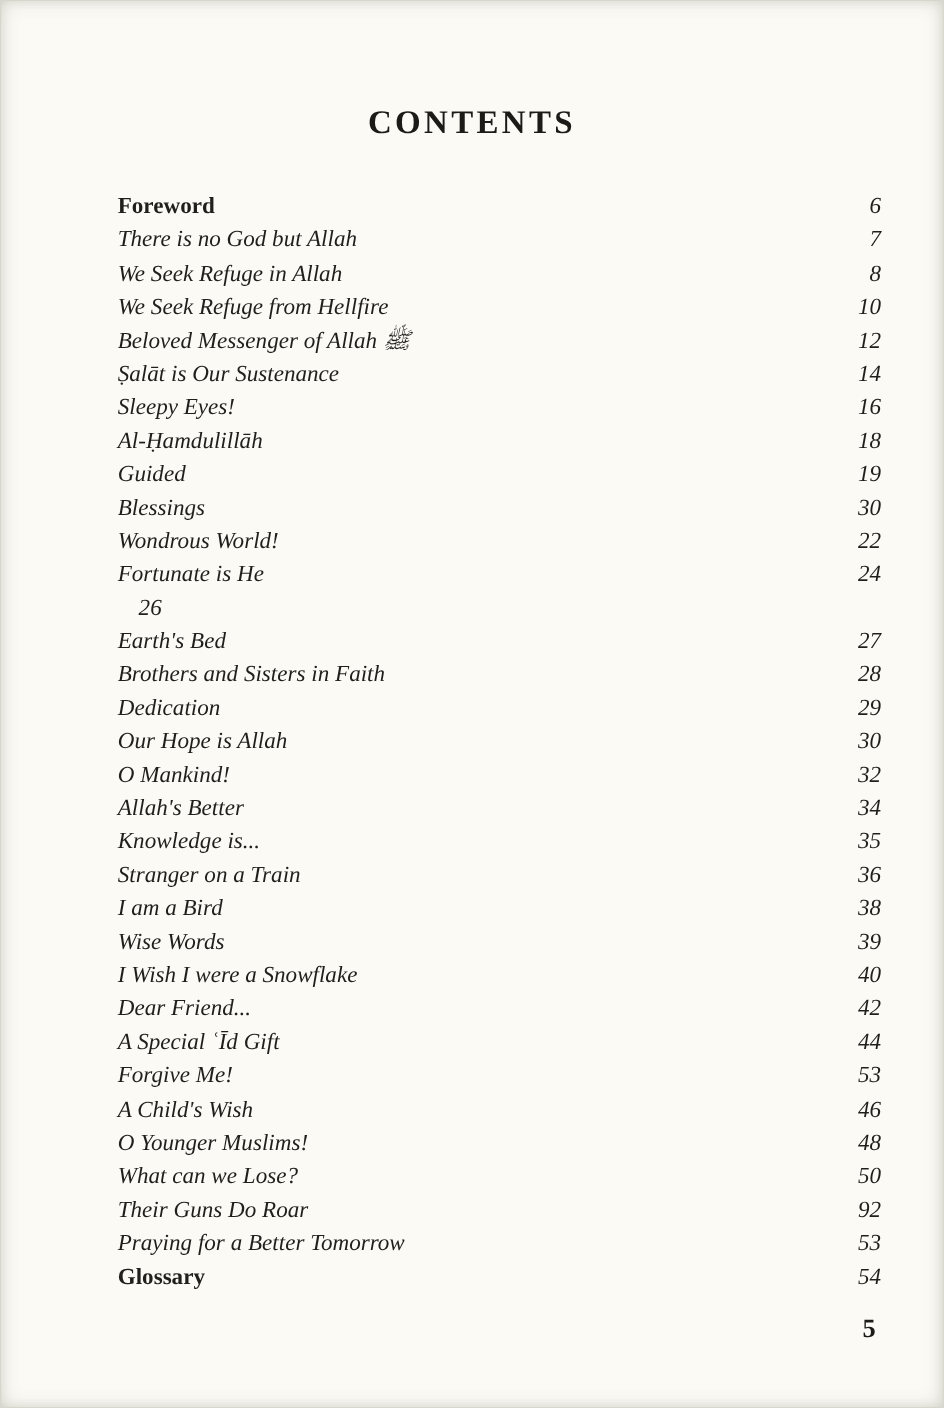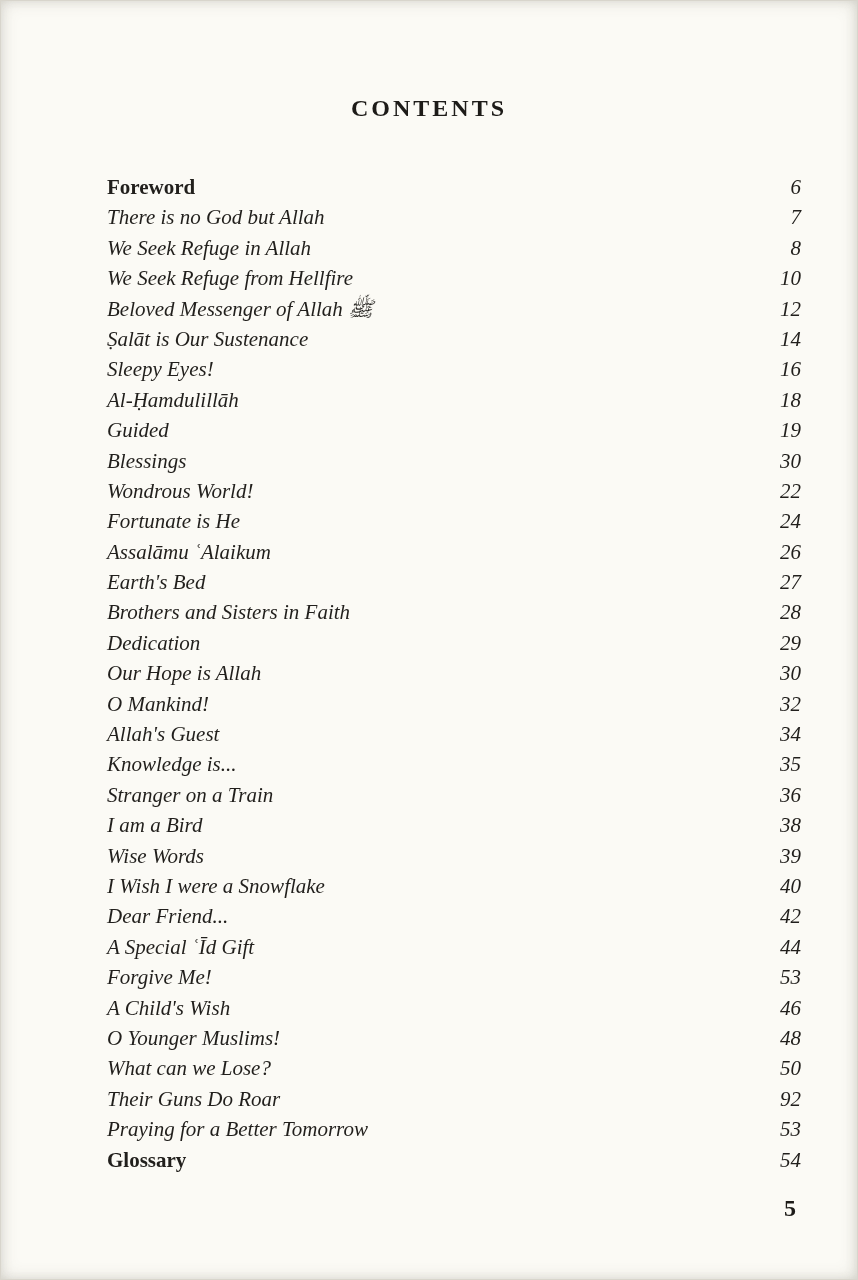--- a/index.html
+++ b/index.html
@@ -22,21 +22,21 @@
     color: #211f1c;
     overflow: hidden;
   }
   .page-title {
     margin: 0;
     position: absolute;
     top: 95px;
     left: 0;
     width: 100%;
     text-align: center;
-    font-size: 24px;
+    font-size: 30px;
     font-weight: bold;
     letter-spacing: 3px;
     color: #1d1b18;
   }
   .toc {
     position: absolute;
     top: 172px;
     left: 107px;
     width: 694px;
   }
@@ -119,21 +119,20 @@
       </div>
       <div class="toc-row">
         <span class="toc-label">Wondrous World!</span>
         <span class="toc-page">22</span>
       </div>
       <div class="toc-row">
         <span class="toc-label">Fortunate is He</span>
         <span class="toc-page">24</span>
       </div>
       <div class="toc-row">
-        <span class="toc-label">Assalāmu ʿAlaikum</span>
         <span class="toc-page">26</span>
       </div>
       <div class="toc-row">
         <span class="toc-label">Earth's Bed</span>
         <span class="toc-page">27</span>
       </div>
       <div class="toc-row">
         <span class="toc-label">Brothers and Sisters in Faith</span>
         <span class="toc-page">28</span>
       </div>
@@ -143,21 +142,21 @@
       </div>
       <div class="toc-row">
         <span class="toc-label">Our Hope is Allah</span>
         <span class="toc-page">30</span>
       </div>
       <div class="toc-row">
         <span class="toc-label">O Mankind!</span>
         <span class="toc-page">32</span>
       </div>
       <div class="toc-row">
-        <span class="toc-label">Allah's Guest</span>
+        <span class="toc-label">Allah's Better</span>
         <span class="toc-page">34</span>
       </div>
       <div class="toc-row">
         <span class="toc-label">Knowledge is...</span>
         <span class="toc-page">35</span>
       </div>
       <div class="toc-row">
         <span class="toc-label">Stranger on a Train</span>
         <span class="toc-page">36</span>
       </div>

